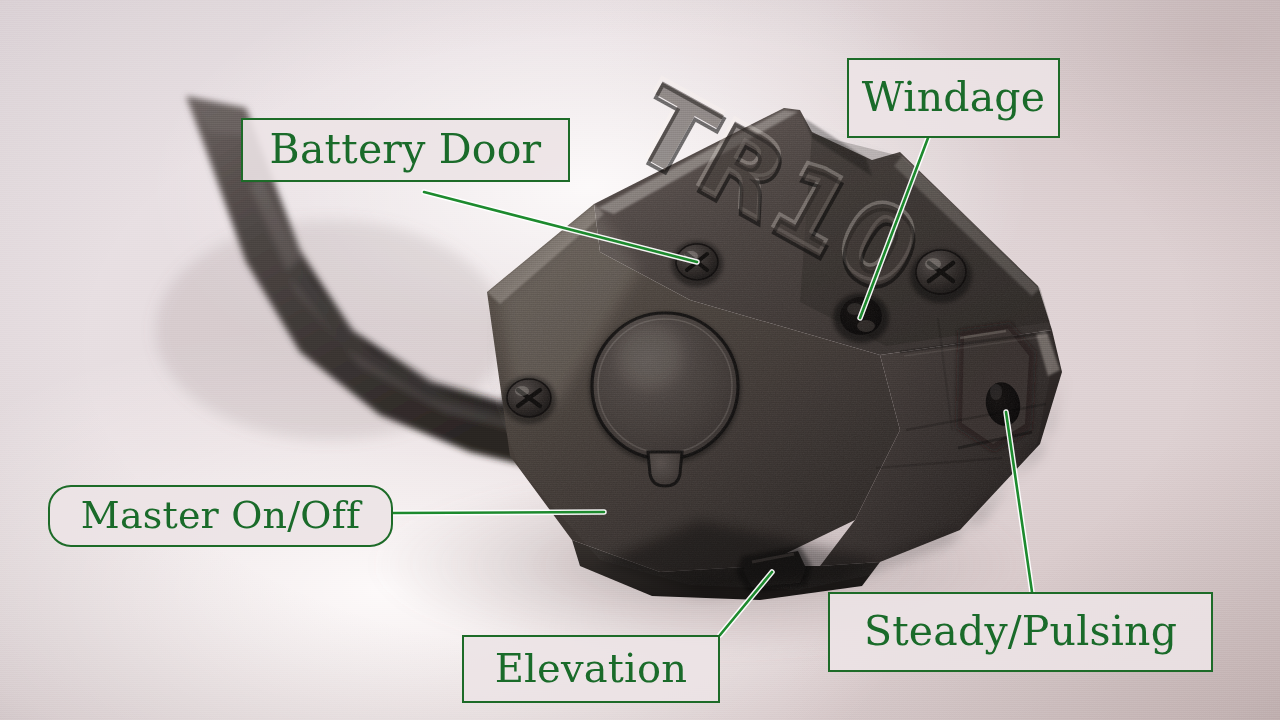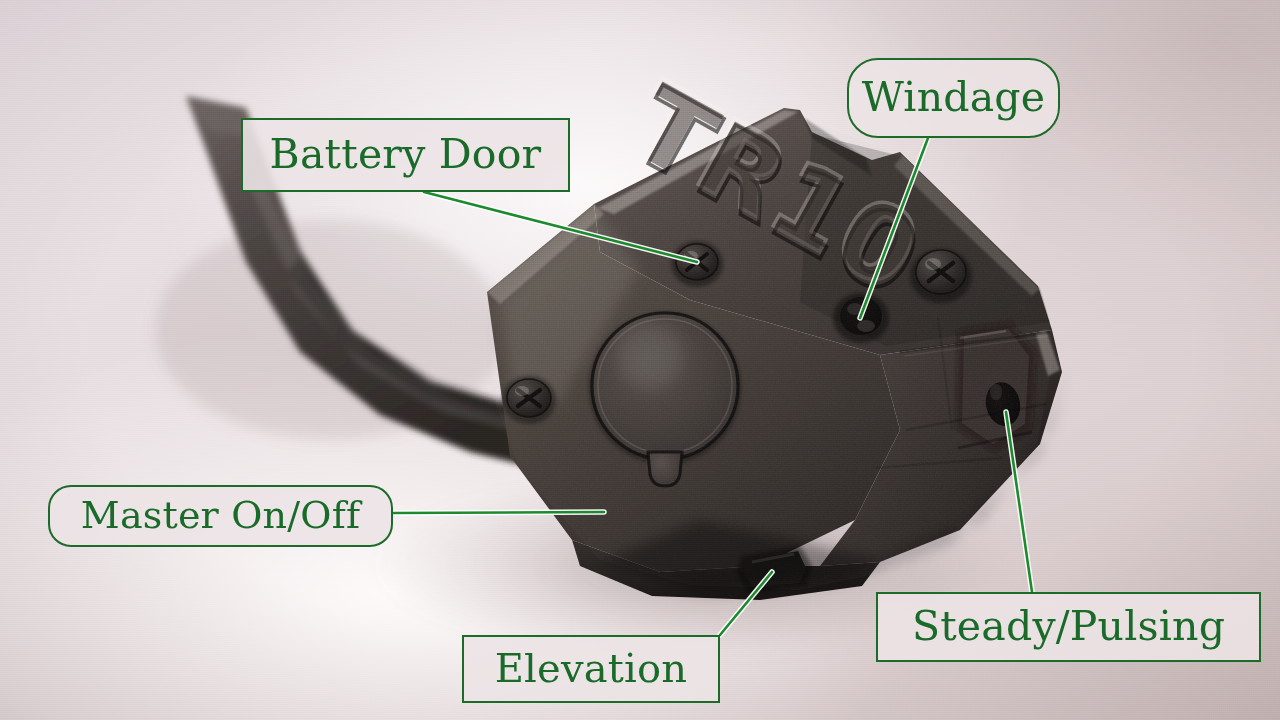--- a/index.html
+++ b/index.html
@@ -60,25 +60,25 @@
     color: #1a6b2a;
     white-space: nowrap;
     letter-spacing: 0.2px;
   }
   .callout span {
     display: block;
     line-height: 1;
     transform: translateY(-1px);
   }
 
-  #callout-battery-door  { left: 241px; top: 118px; width: 329px; height: 74px;  font-size: 41px; }
-  #callout-windage       { left: 847px; top: 58px;  width: 213px; height: 80px;  font-size: 41px; border-radius: 31px; }
+  #callout-battery-door  { left: 241px; top: 118px; width: 329px; height: 64px;  font-size: 41px; }
+  #callout-windage       { left: 847px; top: 58px;  width: 213px; height: 80px;  font-size: 41px; }
   #callout-master-onoff  { left: 48px;  top: 485px; width: 345px; height: 62px;  font-size: 38px; border-radius: 23px; }
   #callout-elevation     { left: 462px; top: 635px; width: 258px; height: 68px;  font-size: 40px; align-items: center; }
-  #callout-steady-puls   { left: 828px; top: 592px; width: 385px; height: 70px;  font-size: 41px; margin-left: 48px; }
+  #callout-steady-puls   { left: 828px; top: 592px; width: 385px; height: 80px;  font-size: 41px; }
 </style>
 </head>
 <body>
 
 <div id="stage">
 
   <div class="backdrop"></div>
 
   <svg class="photo" width="1280" height="720" viewBox="0 0 1280 720">
     <defs>

